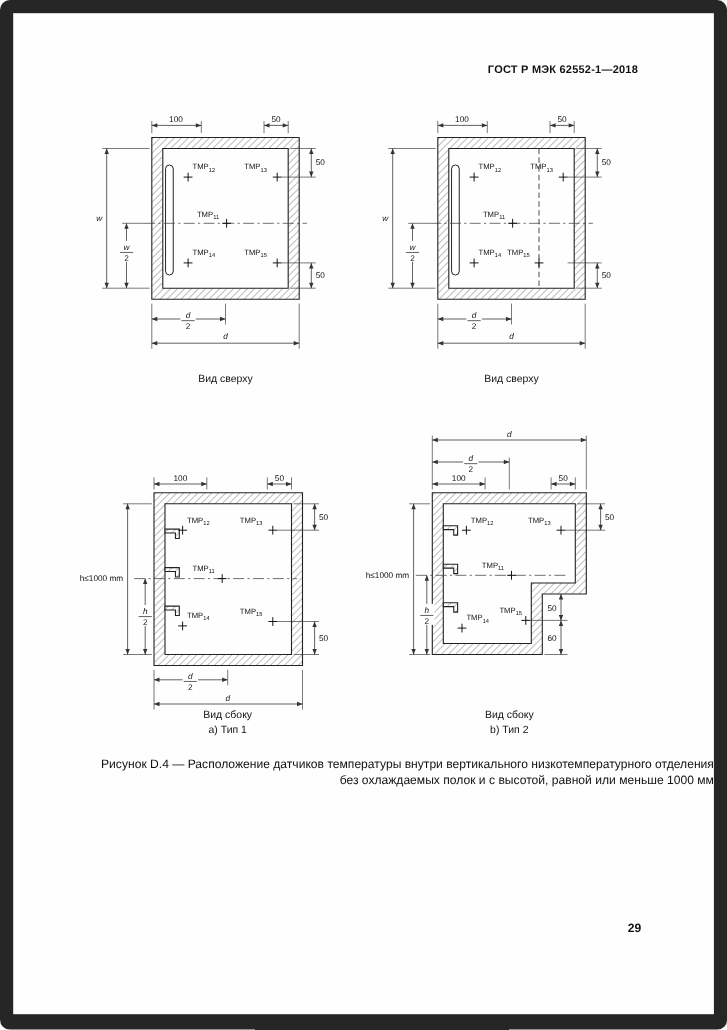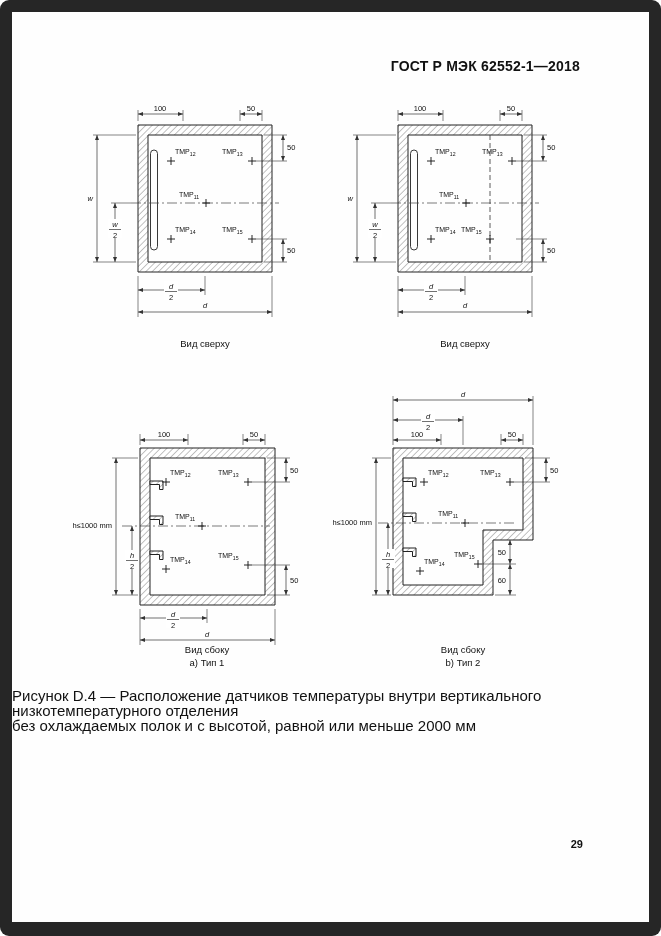--- a/index.html
+++ b/index.html
@@ -7,25 +7,25 @@
     margin:0; width:661px; height:936px; position:relative;
     background:#262626; border-radius:9px; overflow:hidden;
     font-family:"Liberation Sans", sans-serif;
   }
   .page {
     position:absolute; left:12px; top:12px; right:12px; bottom:14px;
     background:#fefefe;
   }
   .header {
     position:absolute; top:46px; right:69px;
-    font-size:14px; font-weight:bold; color:#111; letter-spacing:0.2px;
+    font-size:10px; font-weight:bold; color:#111; letter-spacing:0.2px;
   }
   .caption {
     position:absolute; top:676px; left:0; right:0;
-    text-align:left; font-size:15px; color:#111; line-height:15px;
+    text-align:right; font-size:11px; color:#111; line-height:15px;
   }
   .page-num {
     position:absolute; top:826px; right:66px;
     font-size:11px; color:#111;font-weight:bold;
   }
   svg.fig { position:absolute; overflow:visible; }
   .wall   { stroke:#222; stroke-width:1; }
   .liner  { fill:#fff; stroke:#222; stroke-width:0.9; }
   .dim    { stroke:#333; stroke-width:0.7; fill:none; }
   .ext    { stroke:#333; stroke-width:0.6; fill:none; }
@@ -265,18 +265,18 @@
     <path class="cross" d="M96,201 h8 M100,197 v8"></path>
     <text class="sens" x="134" y="187"><tspan>TMP</tspan><tspan class="sub" dy="2">15</tspan></text>
     <path class="cross" d="M154,194 h8 M158,190 v8"></path>
 
     <text class="view" x="143" y="283">Вид сбоку</text>
     <text class="view" x="143" y="296">b) Тип 2</text>
   </svg>
 
   <div class="caption">
     <div>Рисунок D.4 — Расположение датчиков температуры внутри вертикального низкотемпературного отделения</div>
-    <div>без охлаждаемых полок и с высотой, равной или меньше 2000 мм</div>
+    <div>без охлаждаемых полок и с высотой, равной или меньше 1000 мм</div>
   </div>
 
   <div class="page-num">29</div>
 
 </div>
 
 </body></html>

